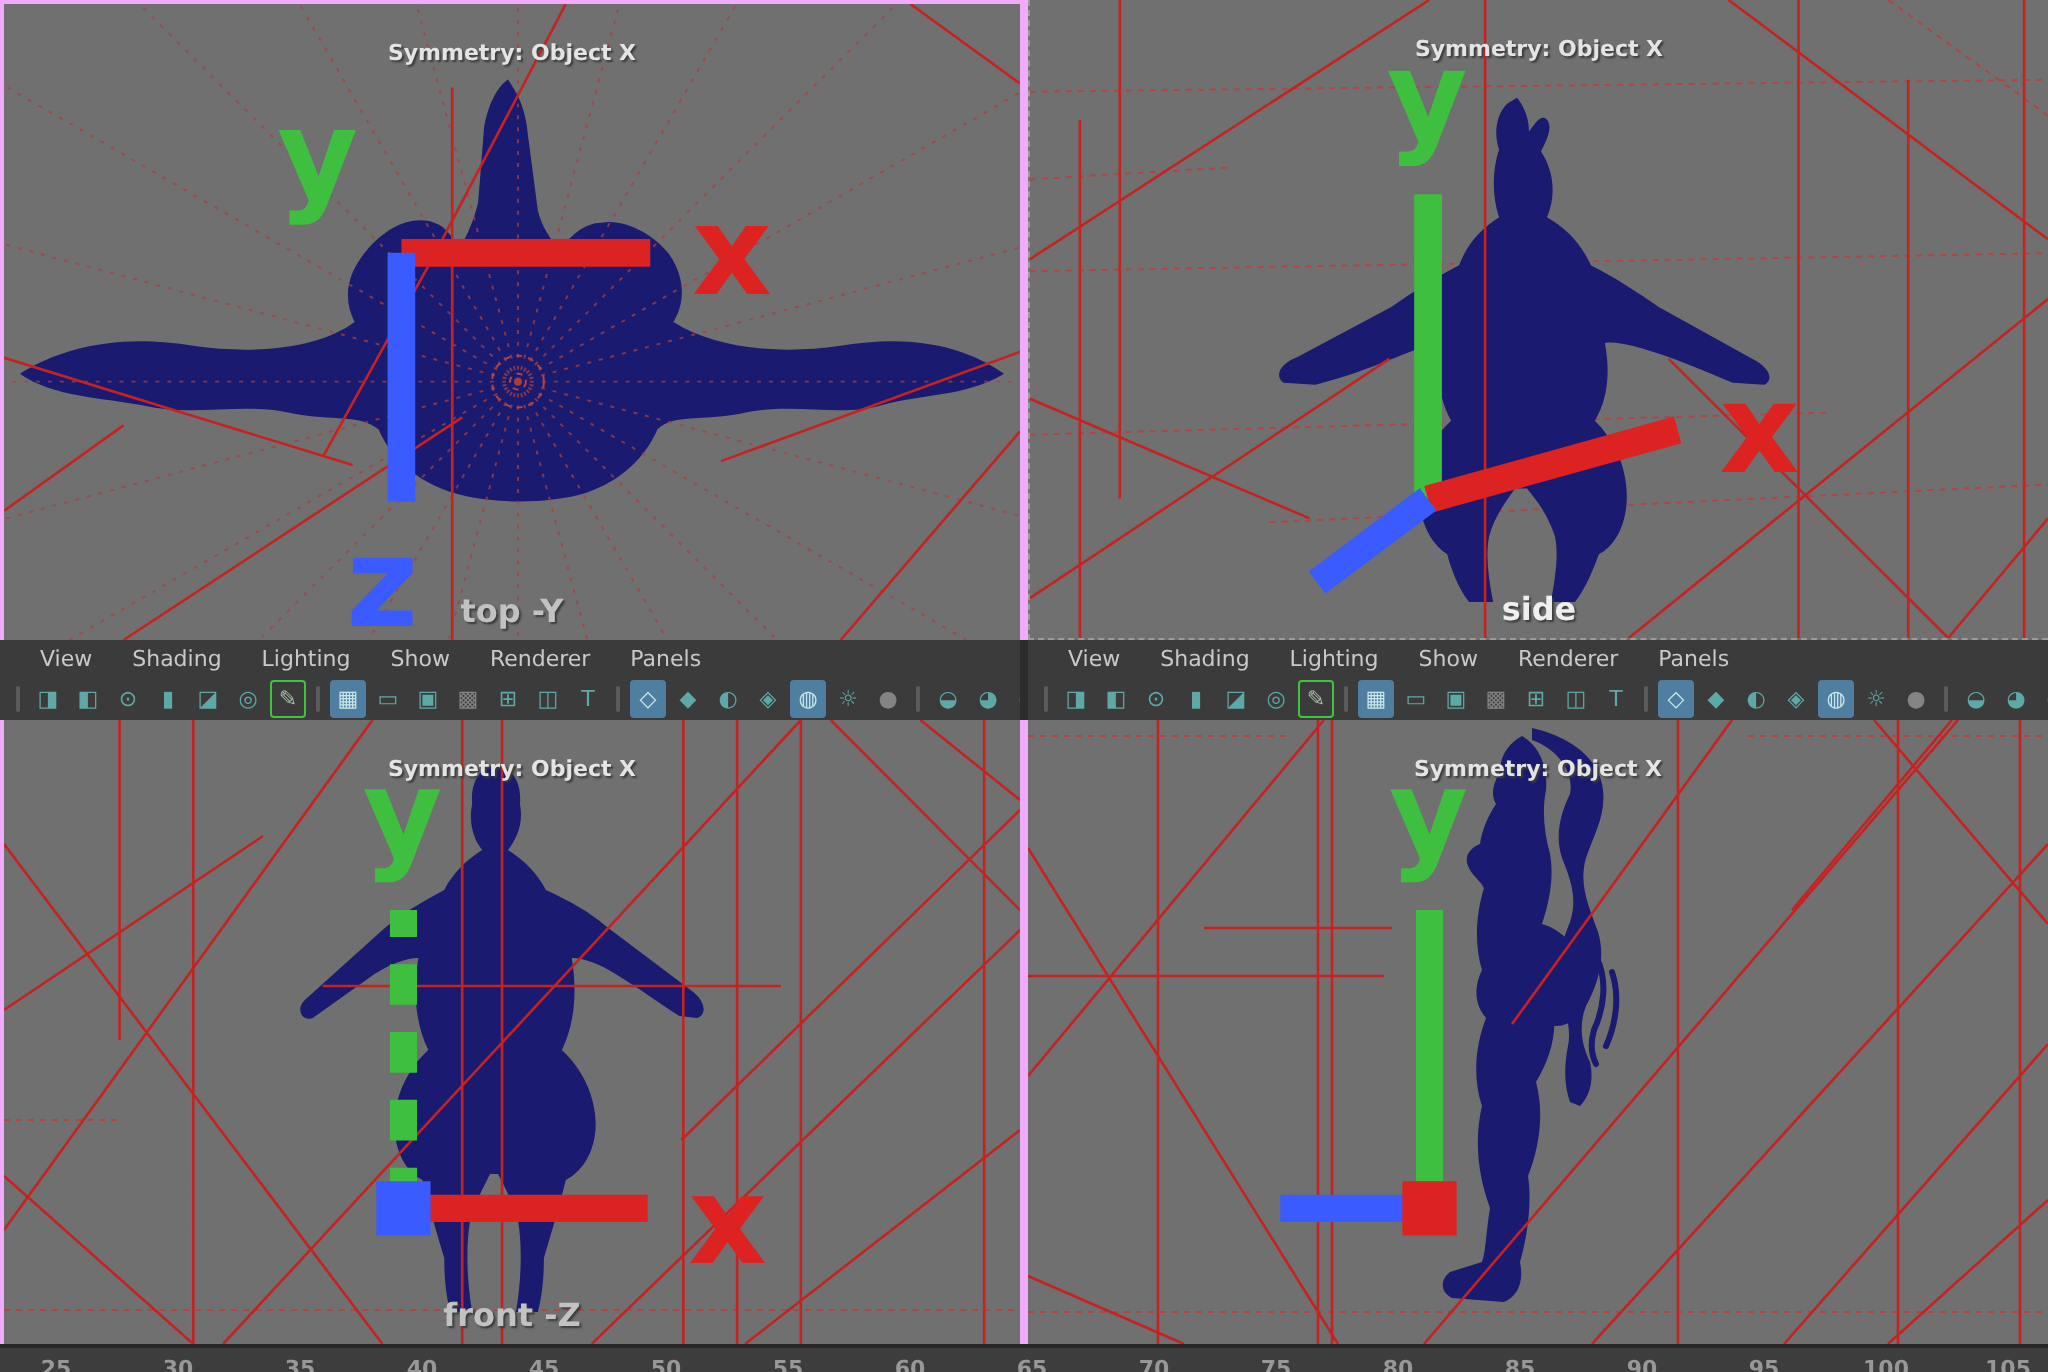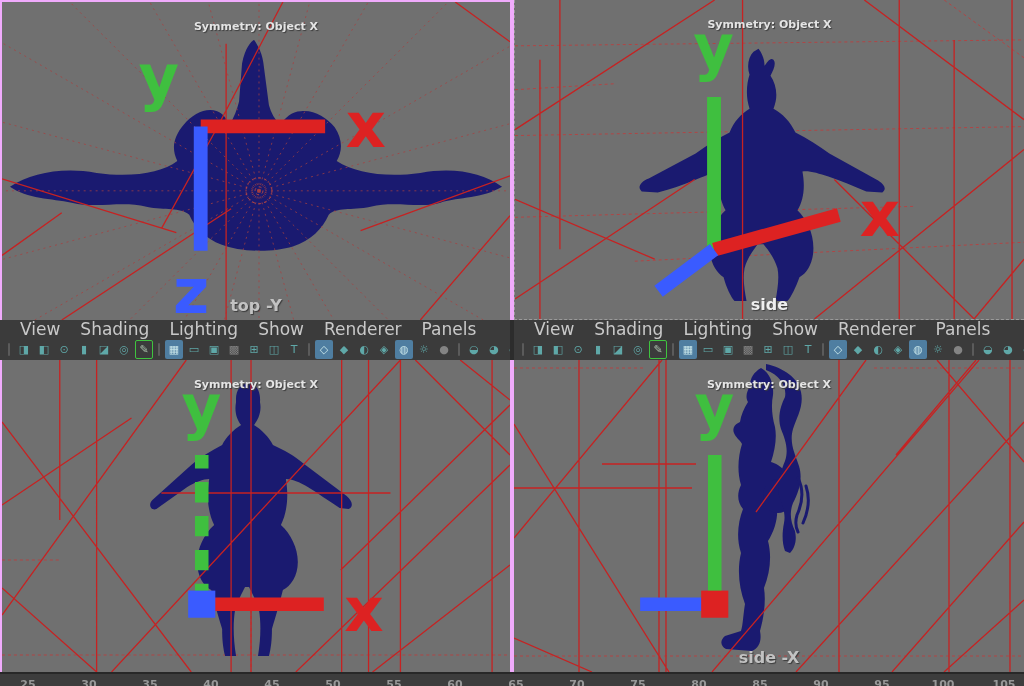--- a/index.html
+++ b/index.html
@@ -23,21 +23,21 @@
   #pane-persp .cam-label{color:#efefef;}
   .gizmo{position:absolute;left:14px;bottom:8px;width:40px;height:46px;}
   .gizmo text{font-size:9px;font-weight:bold;font-family:"DejaVu Sans",sans-serif;}
   
   #chrome{position:absolute;left:0;top:320px;width:1024px;height:40px;background:#3b3b3b;}
   .chrome-half{position:absolute;top:0;height:40px;background:#3b3b3b;}
   #chrome-left{left:0;width:510px;}
   #chrome-right{left:514px;width:510px;}
   #chrome-div{position:absolute;left:510px;top:0;width:4px;height:40px;background:#2c2c2c;}
   .menubar{height:18px;display:flex;align-items:center;padding-left:10px;}
-  .menu-item{color:#c9c9c9;font-size:17px;padding:2px 10px;cursor:default;white-space:nowrap;}
+  .menu-item{color:#c9c9c9;font-size:11px;padding:2px 10px;cursor:default;white-space:nowrap;}
   .toolbar{height:22px;display:flex;align-items:center;padding-left:4px;overflow:hidden;}
   .ticon{flex:0 0 auto;width:16px;height:17px;line-height:17px;text-align:center;font-size:11px;
          color:#5fa8a8;margin:0 1px;border:1px solid transparent;border-radius:2px;cursor:default;}
   .ticon.active{background:#4f7ea1;color:#c8e6ea;}
   .ticon.green{border-color:#3fc43f;color:#a9bdaa;}
   .ticon.dim{color:#848484;}
   .tsep{flex:0 0 auto;width:2px;height:13px;background:#5b5b5b;margin:0 4px;border-radius:1px;}
   
   #timeline{position:absolute;left:0;top:672px;width:1024px;height:14px;background:#3d3d3d;
             border-top:2px solid #282828;overflow:hidden;}
@@ -193,40 +193,40 @@
     </div>
   </div>
 
   <div class="pane" id="pane-front">
     <svg viewBox="0 0 510 312" preserveAspectRatio="none">
       <path class="dashed-red" d="M0,295 H510 M250,160 V312 M0,200 H60"></path>
       <path class="mesh" d="M235,42 C234,30 240,23 247,23 C254,23 260,30 259,42 C261,52 257,60 253,65 C261,70 268,77 272,85 C283,90 294,96 302,103 L346,136 C352,141 353,147 348,149 L339,148 C328,141 317,133 307,127 C299,122 291,119 285,119 C288,137 286,153 280,165 C290,174 297,188 297,202 C297,216 290,226 282,230 C278,246 274,259 271,269 C271,280 270,288 268,296 L257,296 C260,278 260,262 258,250 C255,240 251,233 248,227 L244,227 C241,233 237,240 234,250 C232,262 232,278 235,296 L224,296 C222,288 221,280 221,269 C218,259 214,246 210,230 C202,226 196,216 196,202 C196,188 203,174 213,165 C207,153 205,137 208,119 C202,119 194,122 186,127 L155,149 C150,151 146,145 151,140 L190,105 C199,97 210,91 221,85 C225,77 232,70 240,65 C236,60 233,52 235,42 Z"></path>
       <path class="solid-red" d="M58,0 V160 M95,0 V312 M230,0 V312 M250,0 V312 M341,0 V312 M368,0 V312 M400,0 V312 M492,0 V312 M160,133 H390 M0,62 L190,312 M185,0 L0,255 M110,312 L400,0 M295,312 L510,105 M510,45 L340,210 M0,145 L130,58 M415,0 L510,95 M372,312 L510,205 M0,228 L95,312 M460,0 L510,40"></path>
     </svg>
     <div class="sym-label">Symmetry: Object X</div>
+    <div class="cam-label">front -Z</div>
     <svg class="gizmo" viewBox="0 0 40 46">
       <line x1="12" y1="36" x2="12" y2="14" stroke="#3fbf3f" stroke-width="2" stroke-dasharray="3 2"></line>
       <text x="9" y="10" fill="#3fbf3f">y</text>
       <line x1="12" y1="36" x2="30" y2="36" stroke="#dd2222" stroke-width="2"></line>
       <text x="33" y="40" fill="#dd2222">x</text>
       <rect x="10" y="34" width="4" height="4" fill="#3a5bff"></rect>
     </svg>
   </div>
 
   <div class="pane" id="pane-side">
     <svg viewBox="0 0 510 312" preserveAspectRatio="none">
       <path class="dashed-red" d="M0,296 H510 M0,8 H130 M360,8 H510"></path>
       <path class="mesh" d="M247,8 C240,12 236,18 236,26 C233,31 231,37 234,42 C230,48 227,55 226,62 C221,64 218,68 220,73 C222,78 226,80 228,84 C224,97 223,112 227,125 C223,133 223,142 229,149 C224,162 222,178 227,193 C223,210 225,228 231,244 C229,256 229,265 227,271 L211,276 C206,280 206,286 212,289 L238,291 C245,288 248,281 246,271 C250,257 252,241 250,228 C256,213 258,196 254,181 C262,168 266,152 261,138 C271,133 277,123 273,113 C267,106 261,103 257,102 C261,90 263,78 261,67 C258,56 257,45 259,35 C260,24 256,13 247,8 Z"></path>
       <ellipse class="mesh" cx="264" cy="136" rx="15" ry="17"></ellipse>
       <path class="mesh" d="M252,4 C270,8 284,18 287,32 C290,46 283,57 279,69 C275,83 281,94 285,106 C289,119 285,132 279,143 C275,153 277,163 281,171 C283,180 281,188 276,193 L271,191 C268,183 268,173 270,163 C272,153 268,145 265,135 C263,123 267,111 271,101 C275,89 271,79 267,69 C263,57 267,45 271,37 C273,27 266,15 252,10 Z"></path>
       <path class="mesh-stroke" d="M284,118 C290,130 288,144 283,155 C281,162 282,168 284,172 M292,126 C296,138 294,152 289,163"></path>
       <path class="solid-red" d="M65,0 V312 M145,0 V312 M152,0 V312 M325,0 V312 M435,0 V312 M496,0 V312 M0,128 H178 M88,104 H182 M0,64 L155,312 M148,0 L0,178 M198,312 L465,0 M282,312 L510,62 M510,162 L378,312 M352,0 L242,152 M423,0 L510,102 M0,278 L78,312 M462,0 L382,95 M510,240 L430,312"></path>
     </svg>
     <div class="sym-label">Symmetry: Object X</div>
-    <div class="cam-label">side -X</div>
     <svg class="gizmo" viewBox="0 0 40 46">
       <line x1="12" y1="36" x2="12" y2="14" stroke="#3fbf3f" stroke-width="2"></line>
       <text x="9" y="10" fill="#3fbf3f">y</text>
       <line x1="12" y1="36" x2="1" y2="36" stroke="#3a5bff" stroke-width="2"></line>
       <rect x="10" y="34" width="4" height="4" fill="#dd2222"></rect>
     </svg>
   </div>
 
   <div id="timeline">
       <span class="tick" style="left: 11px;">25</span>

